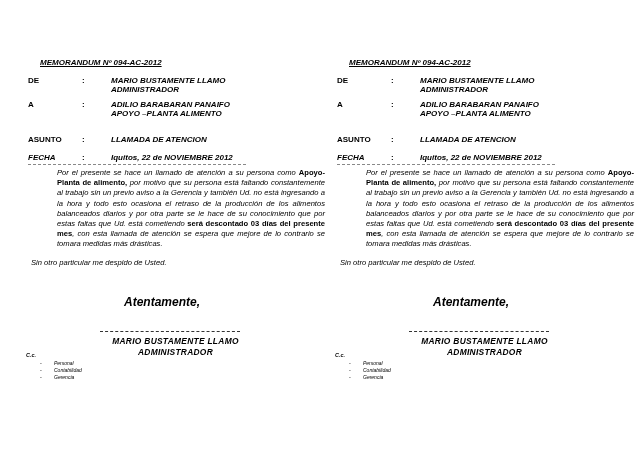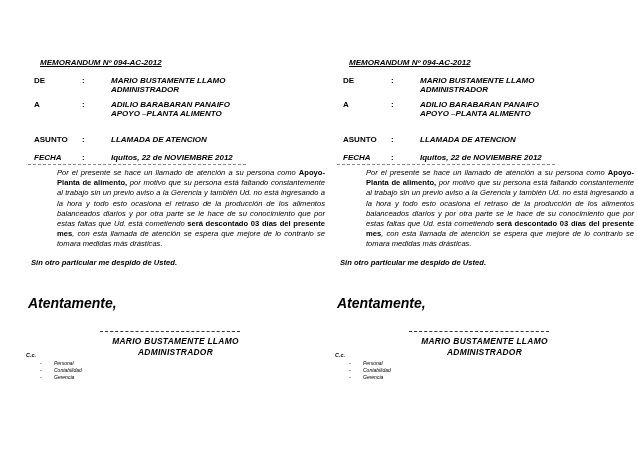--- a/index.html
+++ b/index.html
@@ -4,32 +4,32 @@
   <style>
     html, body { margin: 0; padding: 0; background: #ffffff; }
     body { width: 638px; height: 451px; position: relative; overflow: hidden;
            font-family: "Liberation Sans", sans-serif; color: #000; }
     .memo { position: absolute; top: 0; width: 290px; height: 451px; }
     .memo.left { left: 28px; }
     .memo.right { left: 337px; }
     .title { position: absolute; top: 58px; left: 0; font-size: 8px; font-weight: bold;
              font-style: italic; text-decoration: underline; white-space: nowrap; padding-left: 12px; }
     .row { position: absolute; left: 0; font-size: 8px; font-weight: bold; white-space: nowrap; }
-    .row .lbl { position: absolute; left: 0; margin-left: 6px; }
+    .row .lbl { position: absolute; left: 0; }
     .row .colon { position: absolute; left: 54px; }
     .row .val { position: absolute; left: 83px; font-style: italic; line-height: 9px; }
     .lbl.it { font-style: italic; text-align: center; }
     .sep { position: absolute; top: 182px; left: 0; width: 218px; height: 0;
            border-top: 1px dashed #888; }
     .body { position: absolute; top: 185px; left: 0; width: 268px; font-size: 7.6px;
             font-style: italic; line-height: 10.2px; text-align: justify; margin-left: 29px; }
     .body b { font-style: normal; font-weight: bold; }
-    .closing { position: absolute; top: 258px; left: 3px; font-size: 7.6px; font-style: italic; font-weight: bold; }
-    .atent { position: absolute; top: 295px; left: 0; width: 268px; text-align: left;
-             font-size: 14px; font-weight: bold; font-style: italic; }
+    .closing { position: absolute; top: 258px; left: 3px; font-size: 7.6px; font-style: italic; }
+    .atent { position: absolute; top: 295px; left: 0; width: 268px; text-align: center;
+             font-size: 12px; font-weight: bold; font-style: italic; }
     .sigline { position: absolute; top: 331px; left: 72px; width: 140px; height: 0;
                border-top: 1px dashed #333; }
     .signame { position: absolute; top: 336px; left: 0; width: 295px; text-align: center;
                font-size: 8.4px; font-weight: bold; font-style: italic; line-height: 11px; letter-spacing: 0.3px; }
     .cc { position: absolute; top: 352px; left: -2px; font-size: 5.5px; font-style: italic; font-weight: bold; }
     .cclist { position: absolute; top: 360px; left: 12px; font-size: 5px; font-style: italic;
               line-height: 7px; margin: 0; padding: 0; list-style: none; }
     .cclist li { position: relative; padding-left: 14px; }
     .cclist li .dash { position: absolute; left: 0; }
   </style>

